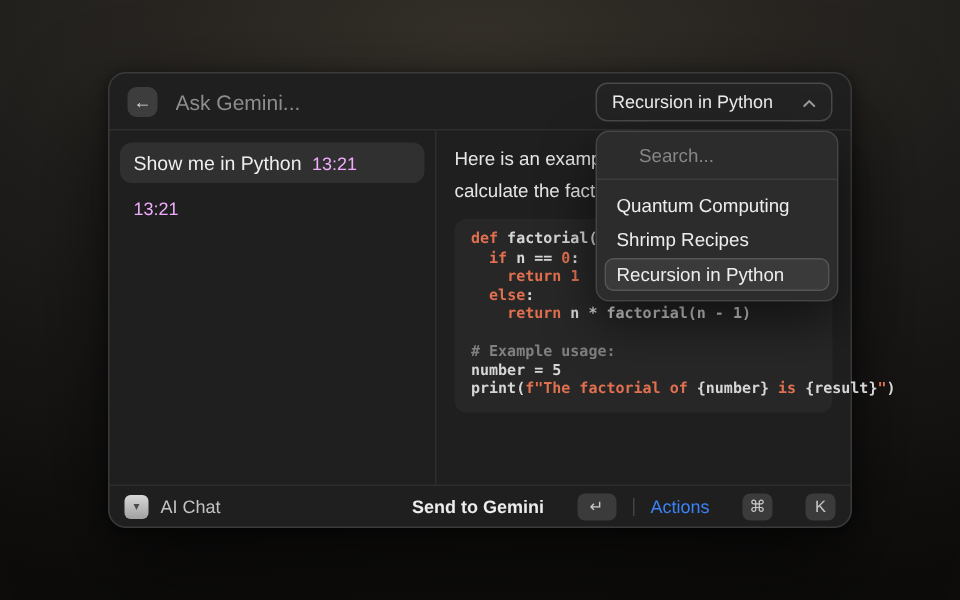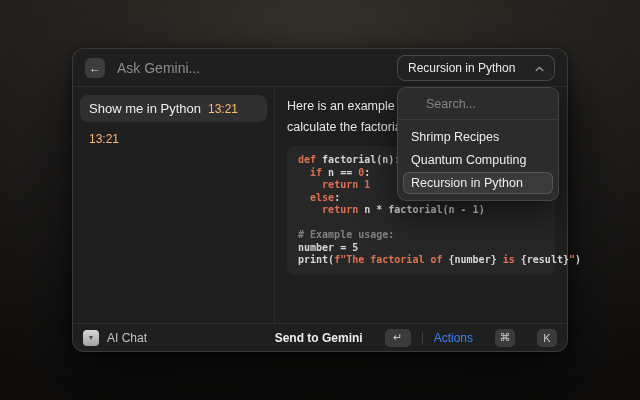--- a/index.html
+++ b/index.html
@@ -20,26 +20,26 @@
   .back-btn{width:20px;height:20px;border-radius:6px;background:#3d3d3d;color:#dcdcdc;
     display:flex;align-items:center;justify-content:center;font-size:12px;cursor:default;flex:0 0 auto;}
   .prompt{flex:1;background:transparent;border:none;outline:none;color:#e8e8e8;font-size:14px;
     font-family:"Liberation Sans",sans-serif;min-width:0;}
   .prompt::placeholder{color:#8d8d8d;}
   .dd-btn{width:158px;height:26px;box-sizing:border-box;border:1px solid rgba(255,255,255,.18);
     border-radius:8px;background:rgba(255,255,255,.02);display:flex;align-items:center;
     justify-content:space-between;padding:0 10px;font-size:12px;color:#ececec;flex:0 0 auto;}
   
   .body{flex:1;display:flex;min-height:0;}
-  .sidebar{width:202px;flex:0 0 auto;border-right:1px solid rgba(255,255,255,.07);
+  .sidebar{width:218px;flex:0 0 auto;border-right:1px solid rgba(255,255,255,.07);
     padding:8px 7px;box-sizing:border-box;}
   .side-item{display:flex;gap:7px;align-items:baseline;padding:6px 9px;border-radius:8px;
     font-size:13px;color:#ededed;margin-bottom:4px;}
   .side-item.active{background:rgba(255,255,255,.08);}
-  .side-item .time{color:#fdba74;font-size:12px;}
+  .side-item .time{color:#f0abfc;font-size:12px;}
   .main{flex:1;padding:9px 12px 0;min-width:0;}
   .intro{font-size:12.5px;line-height:21px;color:#e6e6e6;}
   .code-block{margin-top:8px;background:#272727;border-radius:8px;padding:8px 11px;
     font-family:"DejaVu Sans Mono",monospace;font-size:10px;line-height:12.5px;
     font-weight:bold;color:#d6d6d6;}
   .code-line{white-space:pre;min-height:12.5px;}
   .kw{color:#e0704f;} .pl{color:#d6d6d6;} .cm{color:#808080;} .str{color:#e0704f;}
   .outro{margin-top:9px;font-size:12.5px;line-height:21px;color:#e6e6e6;}
   .inline-code{background:#3a3a3a;border-radius:4px;padding:1px 5px;
     font-family:"DejaVu Sans Mono",monospace;font-size:10px;color:#e3e3e3;font-weight:600;}
@@ -130,19 +130,19 @@
     <div class="send-area">
       <span class="actions-label">Actions</span>
       <span class="keycap">⌘</span>
       <span class="keycap">K</span>
     </div>
   </div>
 
   <div class="dd-panel">
     <input class="dd-search" placeholder="Search..." style="">
     <div class="dd-list">
+      <div class="dd-item">Quantum Computing</div>
       <div class="dd-item">Shrimp Recipes</div>
-      <div class="dd-item">Quantum Computing</div>
       <div class="dd-item selected">Recursion in Python</div>
     </div>
   </div>
 
 </div>
 
 </body></html>

